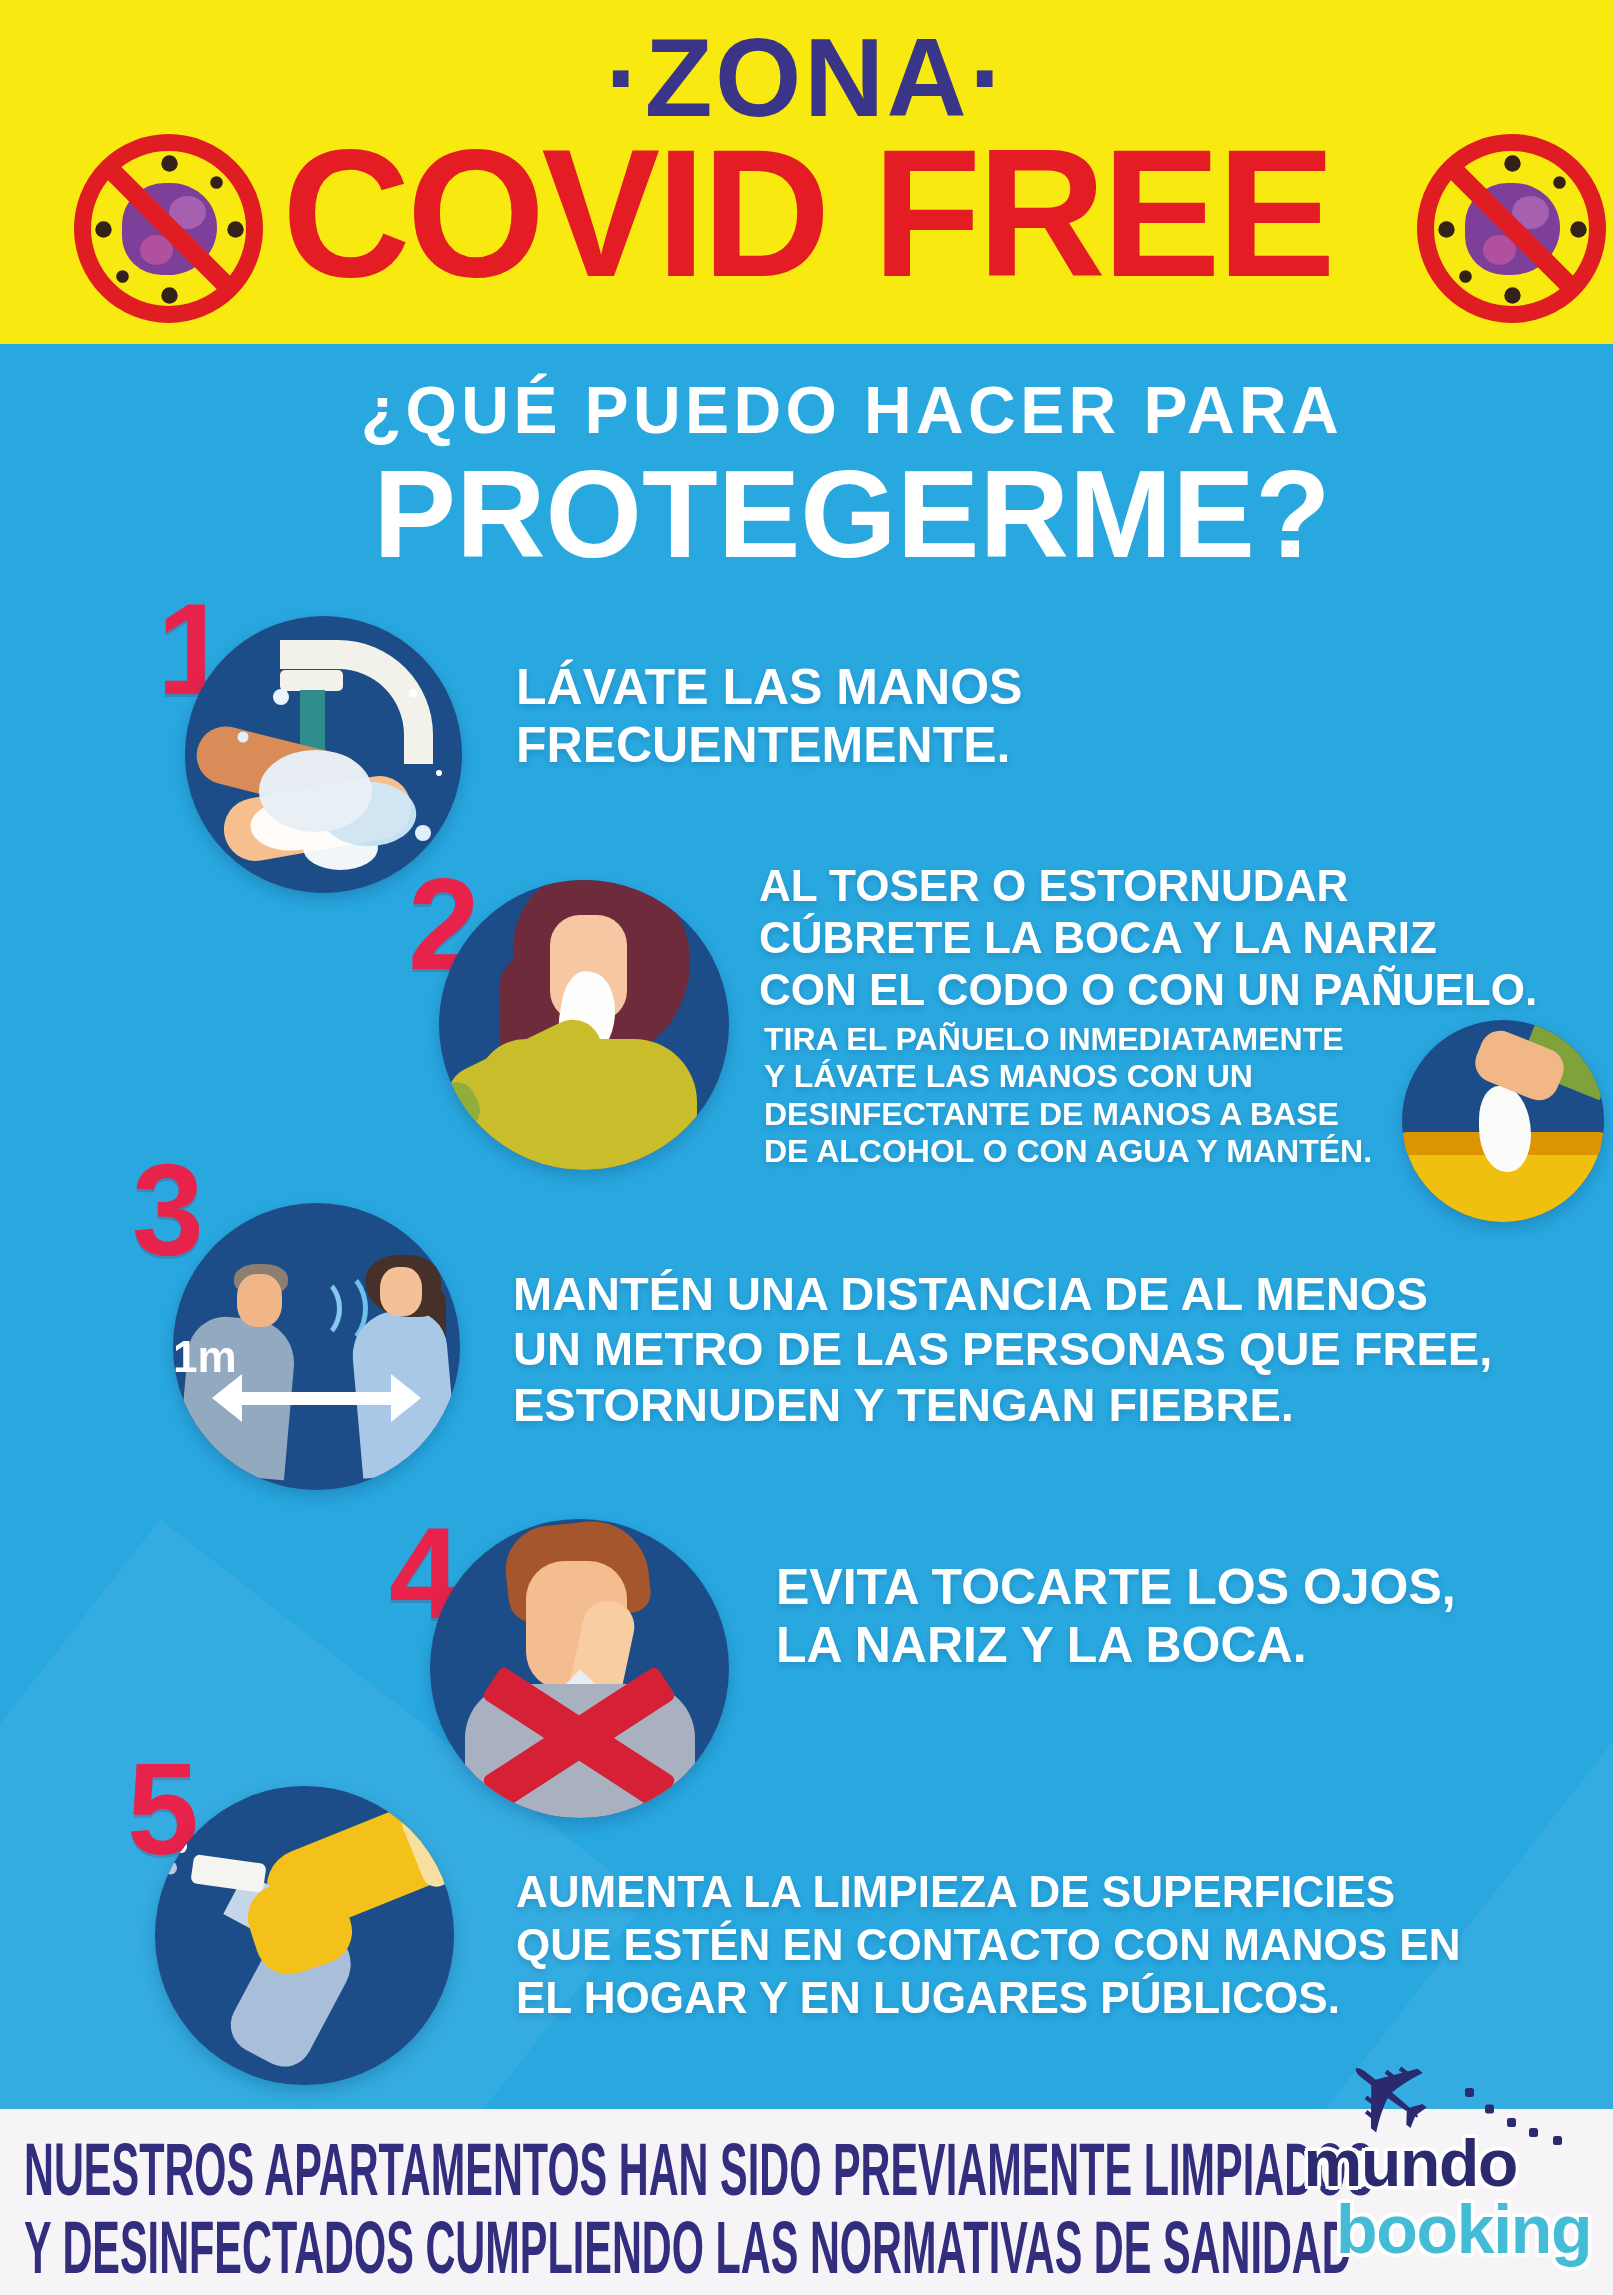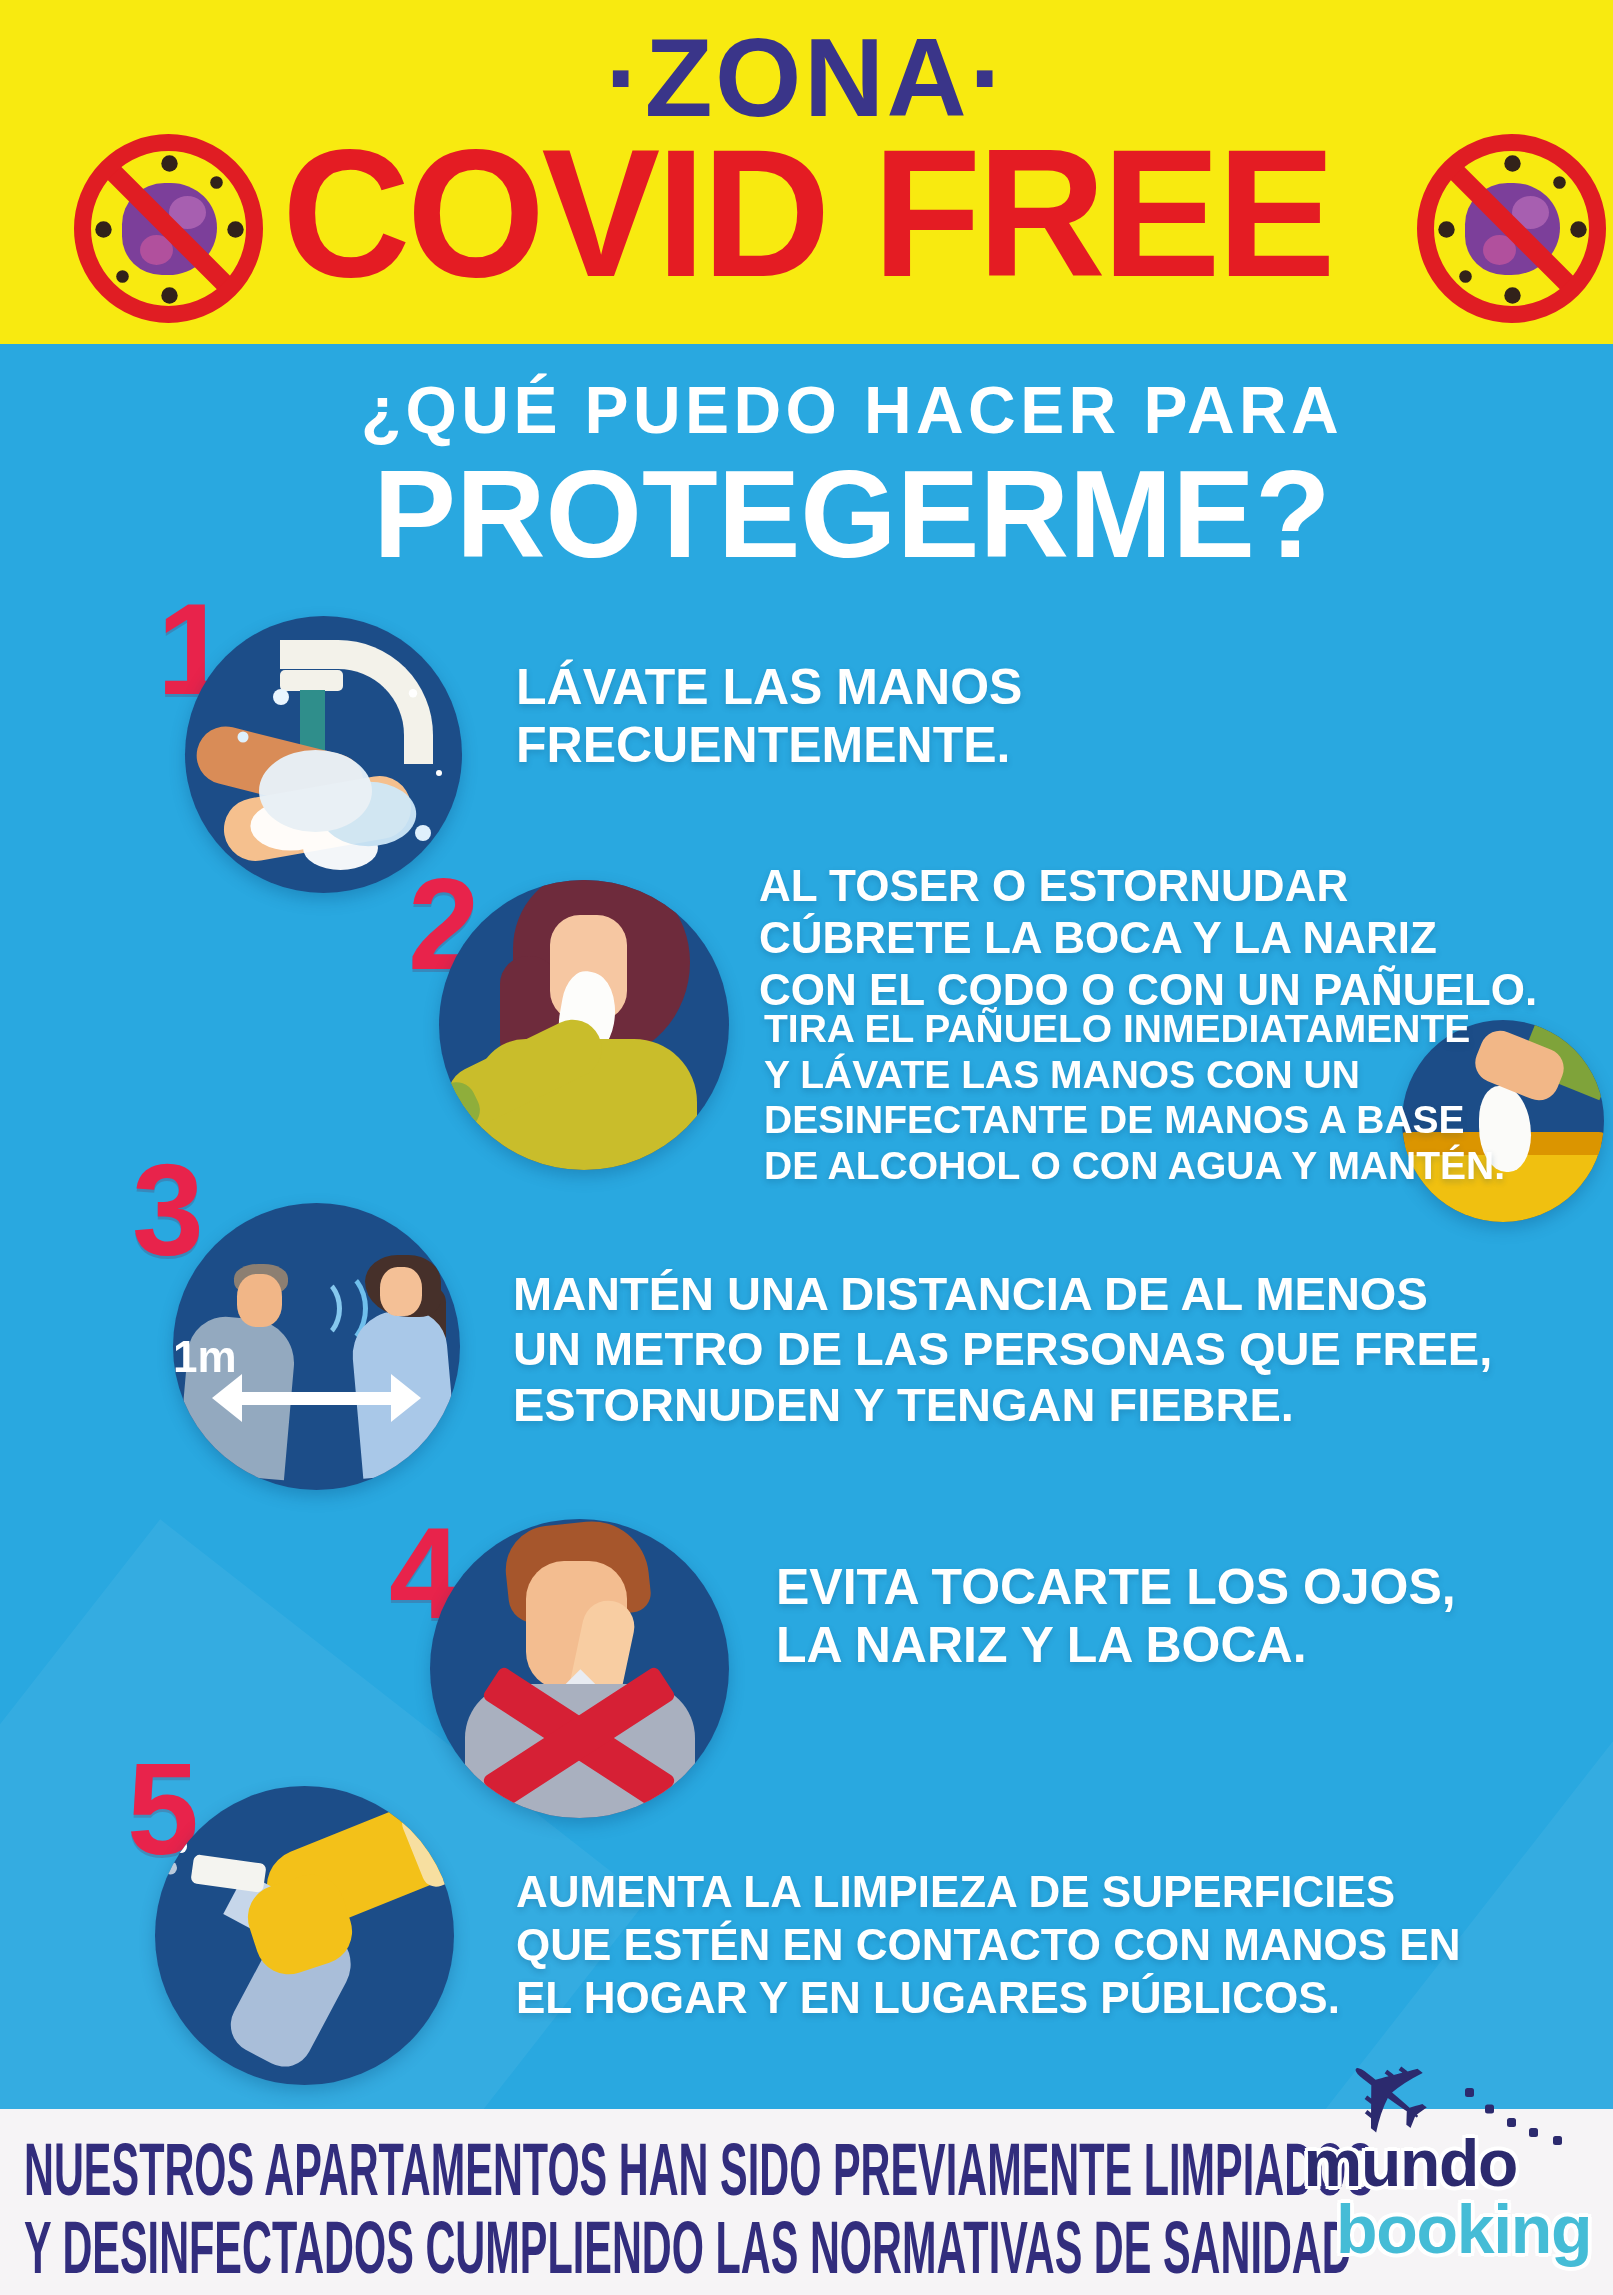--- a/index.html
+++ b/index.html
@@ -115,21 +115,21 @@
   
   .c6 .bin{left:0;top:124px;width:202px;height:78px;background:#f0c010;}
   .c6 .rim{left:-6.3px;top:112px;width:214px;height:23px;background:#db9500;border-radius:11.3px;}
   .c6 .tissue{left:77px;top:66px;width:52px;height:86px;background:#fbfbf9;border-radius:40% 60% 45% 55%;}
   .c6 .hand{left:74px;top:19px;width:87px;height:53px;background:#f2b787;border-radius:20px;transform:rotate(22deg);}
   .c6 .sleeve{right:-10px;top:5px;width:88px;height:61px;background:#7fa33a;transform:rotate(22deg);}
 
   .step-text{position:absolute;color:#fff;font-weight:700;text-shadow:0 2.5px 6.3px rgba(0,60,100,.22);}
   .st1{left:471px;top:314px;font-size:50px;line-height:1.16;}
   .st2{left:714px;top:516px;font-size:44px;line-height:1.18;}
-  .st2s{left:719px;top:662px;font-size:39px;line-height:1.17;}
+  .st2s{left:719px;top:677px;font-size:32px;line-height:1.17;}
   .st3{left:468px;top:922px;font-size:47px;line-height:1.18;}
   .st4{left:731px;top:1214px;font-size:50px;line-height:1.16;}
   .st5{left:471px;top:1522px;font-size:44px;line-height:1.2;}
 
   
   .footer{position:absolute;left:0;top:2109px;width:1614px;height:225px;background:#f6f4f6;}
   .fline{position:absolute;left:24px;white-space:nowrap;font-size:74px;font-weight:700;color:#322d7d;
     transform:scaleX(0.56);transform-origin:left center;line-height:1;}
   .fl1{top:24px;}
   .fl2{top:102px;}

